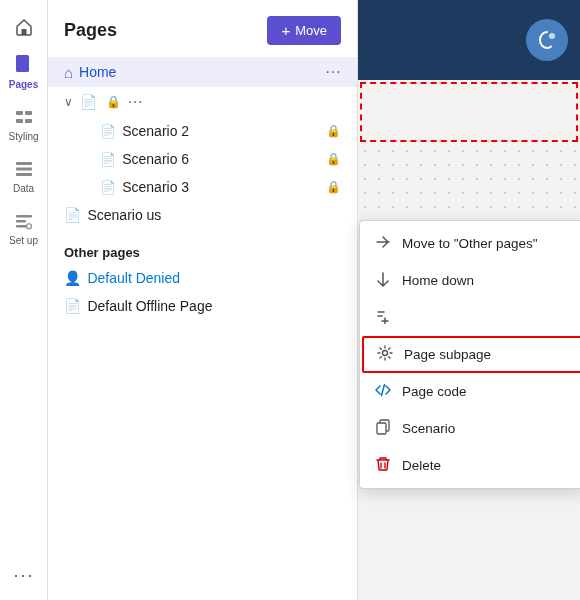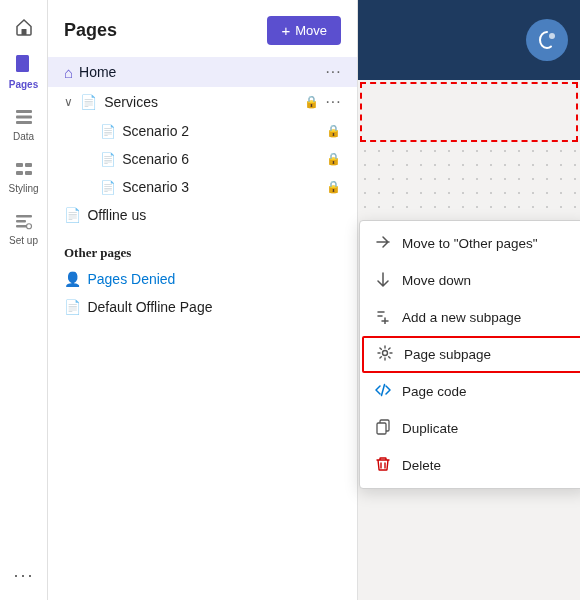--- a/index.html
+++ b/index.html
@@ -106,21 +106,21 @@
       padding: 6px 16px;
       cursor: pointer;
       position: relative;
       gap: 6px;
     }
     .nav-item.active { background: #ededfb; }
     .nav-item-label {
       flex: 1;
       color: #1f1f1f;
     }
-    .nav-item.active .nav-item-label { color: #0f172a; font-weight: 500; }
+    .nav-item.active .nav-item-label { color: #1d4ed8; font-weight: 500; }
     .nav-item .lock-icon { color: #999; font-size: 12px; margin-left: 2px; }
     .nav-item .more-icon { color: #666; font-size: 16px; cursor: pointer; }
 
     .nav-item-indent1 { padding-left: 28px; }
 
     .expand-arrow {
       color: #666;
       font-size: 12px;
       margin-right: 2px;
     }
@@ -224,38 +224,38 @@
         <rect x="5" y="7" width="7" height="1.5" rx="0.5" fill="#fff" opacity="0.7"></rect>
         <rect x="5" y="10" width="5" height="1.5" rx="0.5" fill="#fff" opacity="0.7"></rect>
       </svg>
     </div>
     <span style="color:#5b4fcf;font-size:10px;font-weight:600;">Pages</span>
   </div>
 
   <div class="icon-sidebar-item">
     <div class="icon-shape">
       <svg width="20" height="20" viewBox="0 0 20 20" fill="none">
-        <rect x="2" y="3" width="16" height="3" rx="1" fill="#888"></rect>
-        <rect x="2" y="8.5" width="16" height="3" rx="1" fill="#888"></rect>
-        <rect x="2" y="14" width="16" height="3" rx="1" fill="#888"></rect>
-      </svg>
-    </div>
-    <span style="font-size:10px;color:#555;">Data</span>
-  </div>
-
-  <div class="icon-sidebar-item">
-    <div class="icon-shape">
-      <svg width="20" height="20" viewBox="0 0 20 20" fill="none">
         <rect x="2" y="4" width="7" height="4" rx="1" fill="#888"></rect>
         <rect x="11" y="4" width="7" height="4" rx="1" fill="#888"></rect>
         <rect x="2" y="12" width="7" height="4" rx="1" fill="#888"></rect>
         <rect x="11" y="12" width="7" height="4" rx="1" fill="#888"></rect>
       </svg>
     </div>
     <span style="font-size:10px;color:#555;">Styling</span>
+  </div>
+
+  <div class="icon-sidebar-item">
+    <div class="icon-shape">
+      <svg width="20" height="20" viewBox="0 0 20 20" fill="none">
+        <rect x="2" y="3" width="16" height="3" rx="1" fill="#888"></rect>
+        <rect x="2" y="8.5" width="16" height="3" rx="1" fill="#888"></rect>
+        <rect x="2" y="14" width="16" height="3" rx="1" fill="#888"></rect>
+      </svg>
+    </div>
+    <span style="font-size:10px;color:#555;">Data</span>
   </div>
 
   <div class="icon-sidebar-item">
     <div class="icon-shape">
       <svg width="20" height="20" viewBox="0 0 20 20" fill="none">
         <rect x="2" y="4" width="16" height="2.5" rx="1" fill="#888"></rect>
         <rect x="2" y="9" width="10" height="2.5" rx="1" fill="#888"></rect>
         <rect x="2" y="14" width="13" height="2.5" rx="1" fill="#888"></rect>
         <circle cx="15" cy="15.25" r="2.5" fill="#fff" stroke="#888" stroke-width="1.2"></circle>
       </svg>
@@ -277,21 +277,20 @@
 
   <div class="nav-item active">
     <span style="color:#5b4fcf;font-size:15px;">⌂</span>
     <span class="nav-item-label">Home</span>
     <span class="more-icon">···</span>
   </div>
 
   <div class="nav-item nav-item-indent1" style="padding-left:16px;">
     <span class="expand-arrow" style="color:#666;font-size:12px;">∨</span>
     <span style="font-size:14px;color:#888;">📄</span>
-    <span class="nav-item-label">Services</span>
     <span class="lock-icon">🔒</span>
     <span class="more-icon">···</span>
   </div>
 
   <div class="nav-item" style="padding-left:52px;">
     <span style="font-size:13px;color:#888;">📄</span>
     <span class="nav-item-label">Scenario 2</span>
     <span class="lock-icon">🔒</span>
   </div>
 
@@ -302,28 +301,28 @@
   </div>
 
   <div class="nav-item" style="padding-left:52px;">
     <span style="font-size:13px;color:#888;">📄</span>
     <span class="nav-item-label">Scenario 3</span>
     <span class="lock-icon">🔒</span>
   </div>
 
   <div class="nav-item" style="padding-left:16px;">
     <span style="font-size:14px;color:#d97706;">📄</span>
-    <span class="nav-item-label">Offline us</span>
-  </div>
-
-  <div class="section-label" style="margin-top:8px;font-family:Liberation Serif, serif;">Other pages</div>
+    <span class="nav-item-label">Scenario us</span>
+  </div>
+
+  <div class="section-label" style="margin-top:8px;">Other pages</div>
 
   <div class="nav-item">
     <span style="font-size:14px;color:#0078d4;">👤</span>
-    <span class="nav-item-label" style="color:#0078d4;">Pages Denied</span>
+    <span class="nav-item-label" style="color:#0078d4;">Default Denied</span>
   </div>
 
   <div class="nav-item">
     <span style="font-size:14px;color:#d97706;">📄</span>
     <span class="nav-item-label">Default Offline Page</span>
   </div>
 
   <div class="context-menu">
 
     <div class="menu-item">
@@ -334,30 +333,29 @@
       </span>
       <span>Move to "Other pages"</span>
     </div>
 
     <div class="menu-item">
       <span class="menu-icon" style="color:#555;">
         <svg width="16" height="16" viewBox="0 0 16 16" fill="none">
           <path d="M8 2v12M3 10l5 5 5-5" stroke="#555" stroke-width="1.5" stroke-linecap="round" stroke-linejoin="round"></path>
         </svg>
       </span>
-      <span>Move down</span>
+      <span>Home down</span>
     </div>
 
     <div class="menu-item">
       <span class="menu-icon" style="color:#555;">
         <svg width="16" height="16" viewBox="0 0 16 16" fill="none">
           <path d="M3 4h6M3 8h4M10 10v6M7 13h6" stroke="#555" stroke-width="1.5" stroke-linecap="round"></path>
         </svg>
       </span>
-      <span>Add a new subpage</span>
     </div>
 
     <div class="menu-item highlighted">
       <span class="menu-icon gear">
         <svg width="16" height="16" viewBox="0 0 16 16" fill="none">
           <circle cx="8" cy="8" r="2.5" stroke="#555" stroke-width="1.4"></circle>
           <path d="M8 1v2M8 13v2M1 8h2M13 8h2M2.93 2.93l1.41 1.41M11.66 11.66l1.41 1.41M2.93 13.07l1.41-1.41M11.66 4.34l1.41-1.41" stroke="#555" stroke-width="1.4" stroke-linecap="round"></path>
         </svg>
       </span>
       <span>Page subpage</span>
@@ -372,21 +370,21 @@
       <span>Page code</span>
     </div>
 
     <div class="menu-item">
       <span class="menu-icon" style="color:#555;">
         <svg width="16" height="16" viewBox="0 0 16 16" fill="none">
           <rect x="5" y="1" width="9" height="11" rx="1.2" stroke="#555" stroke-width="1.3"></rect>
           <rect x="2" y="4" width="9" height="11" rx="1.2" stroke="#555" stroke-width="1.3" fill="#fff"></rect>
         </svg>
       </span>
-      <span>Duplicate</span>
+      <span>Scenario</span>
     </div>
 
     <div class="menu-item">
       <span class="menu-icon red">
         <svg width="16" height="16" viewBox="0 0 16 16" fill="none">
           <path d="M2 4h12M5 4V2.5a.5.5 0 01.5-.5h5a.5.5 0 01.5.5V4M6 7v5M10 7v5M3 4l1 9.5a.5.5 0 00.5.5h7a.5.5 0 00.5-.5L13 4" stroke="#c00" stroke-width="1.4" stroke-linecap="round"></path>
         </svg>
       </span>
       <span>Delete</span>
     </div>

